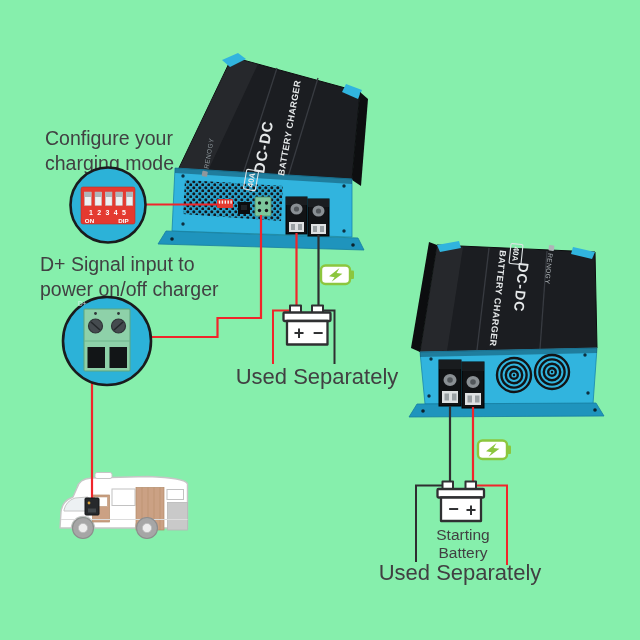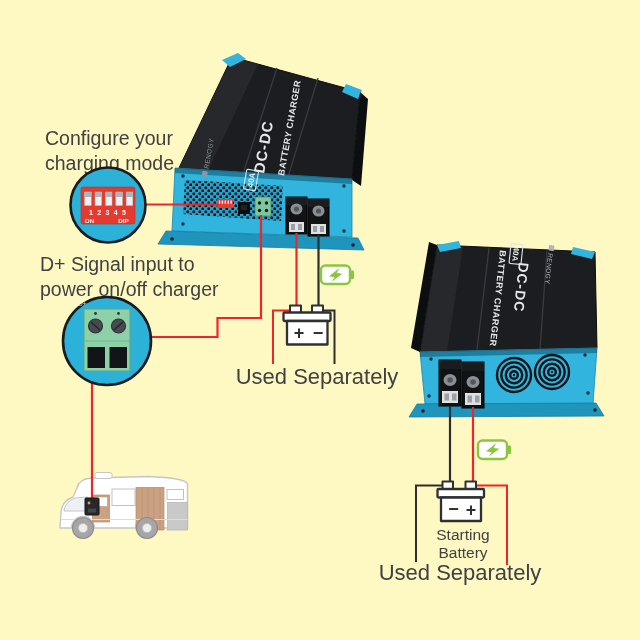--- a/index.html
+++ b/index.html
@@ -1,16 +1,16 @@
 <!DOCTYPE html>
 <html><head>
 <meta charset="utf-8">
 <style>
   html,body{margin:0;padding:0;background:#ffffff;}
-  .stage{position:relative;width:640px;height:640px;background:#fef9c3;overflow:hidden;}
+  .stage{position:relative;width:640px;height:640px;background:#86efac;overflow:hidden;}
   svg text{font-family:"Liberation Sans", sans-serif;}
   .ann{fill:#414042;}
 </style>
 </head>
 <body>
 
 <div class="stage">
 <svg width="640" height="640" viewBox="0 0 640 640">
   <defs>
     <pattern id="ventDots" width="6" height="6" patternUnits="userSpaceOnUse">

